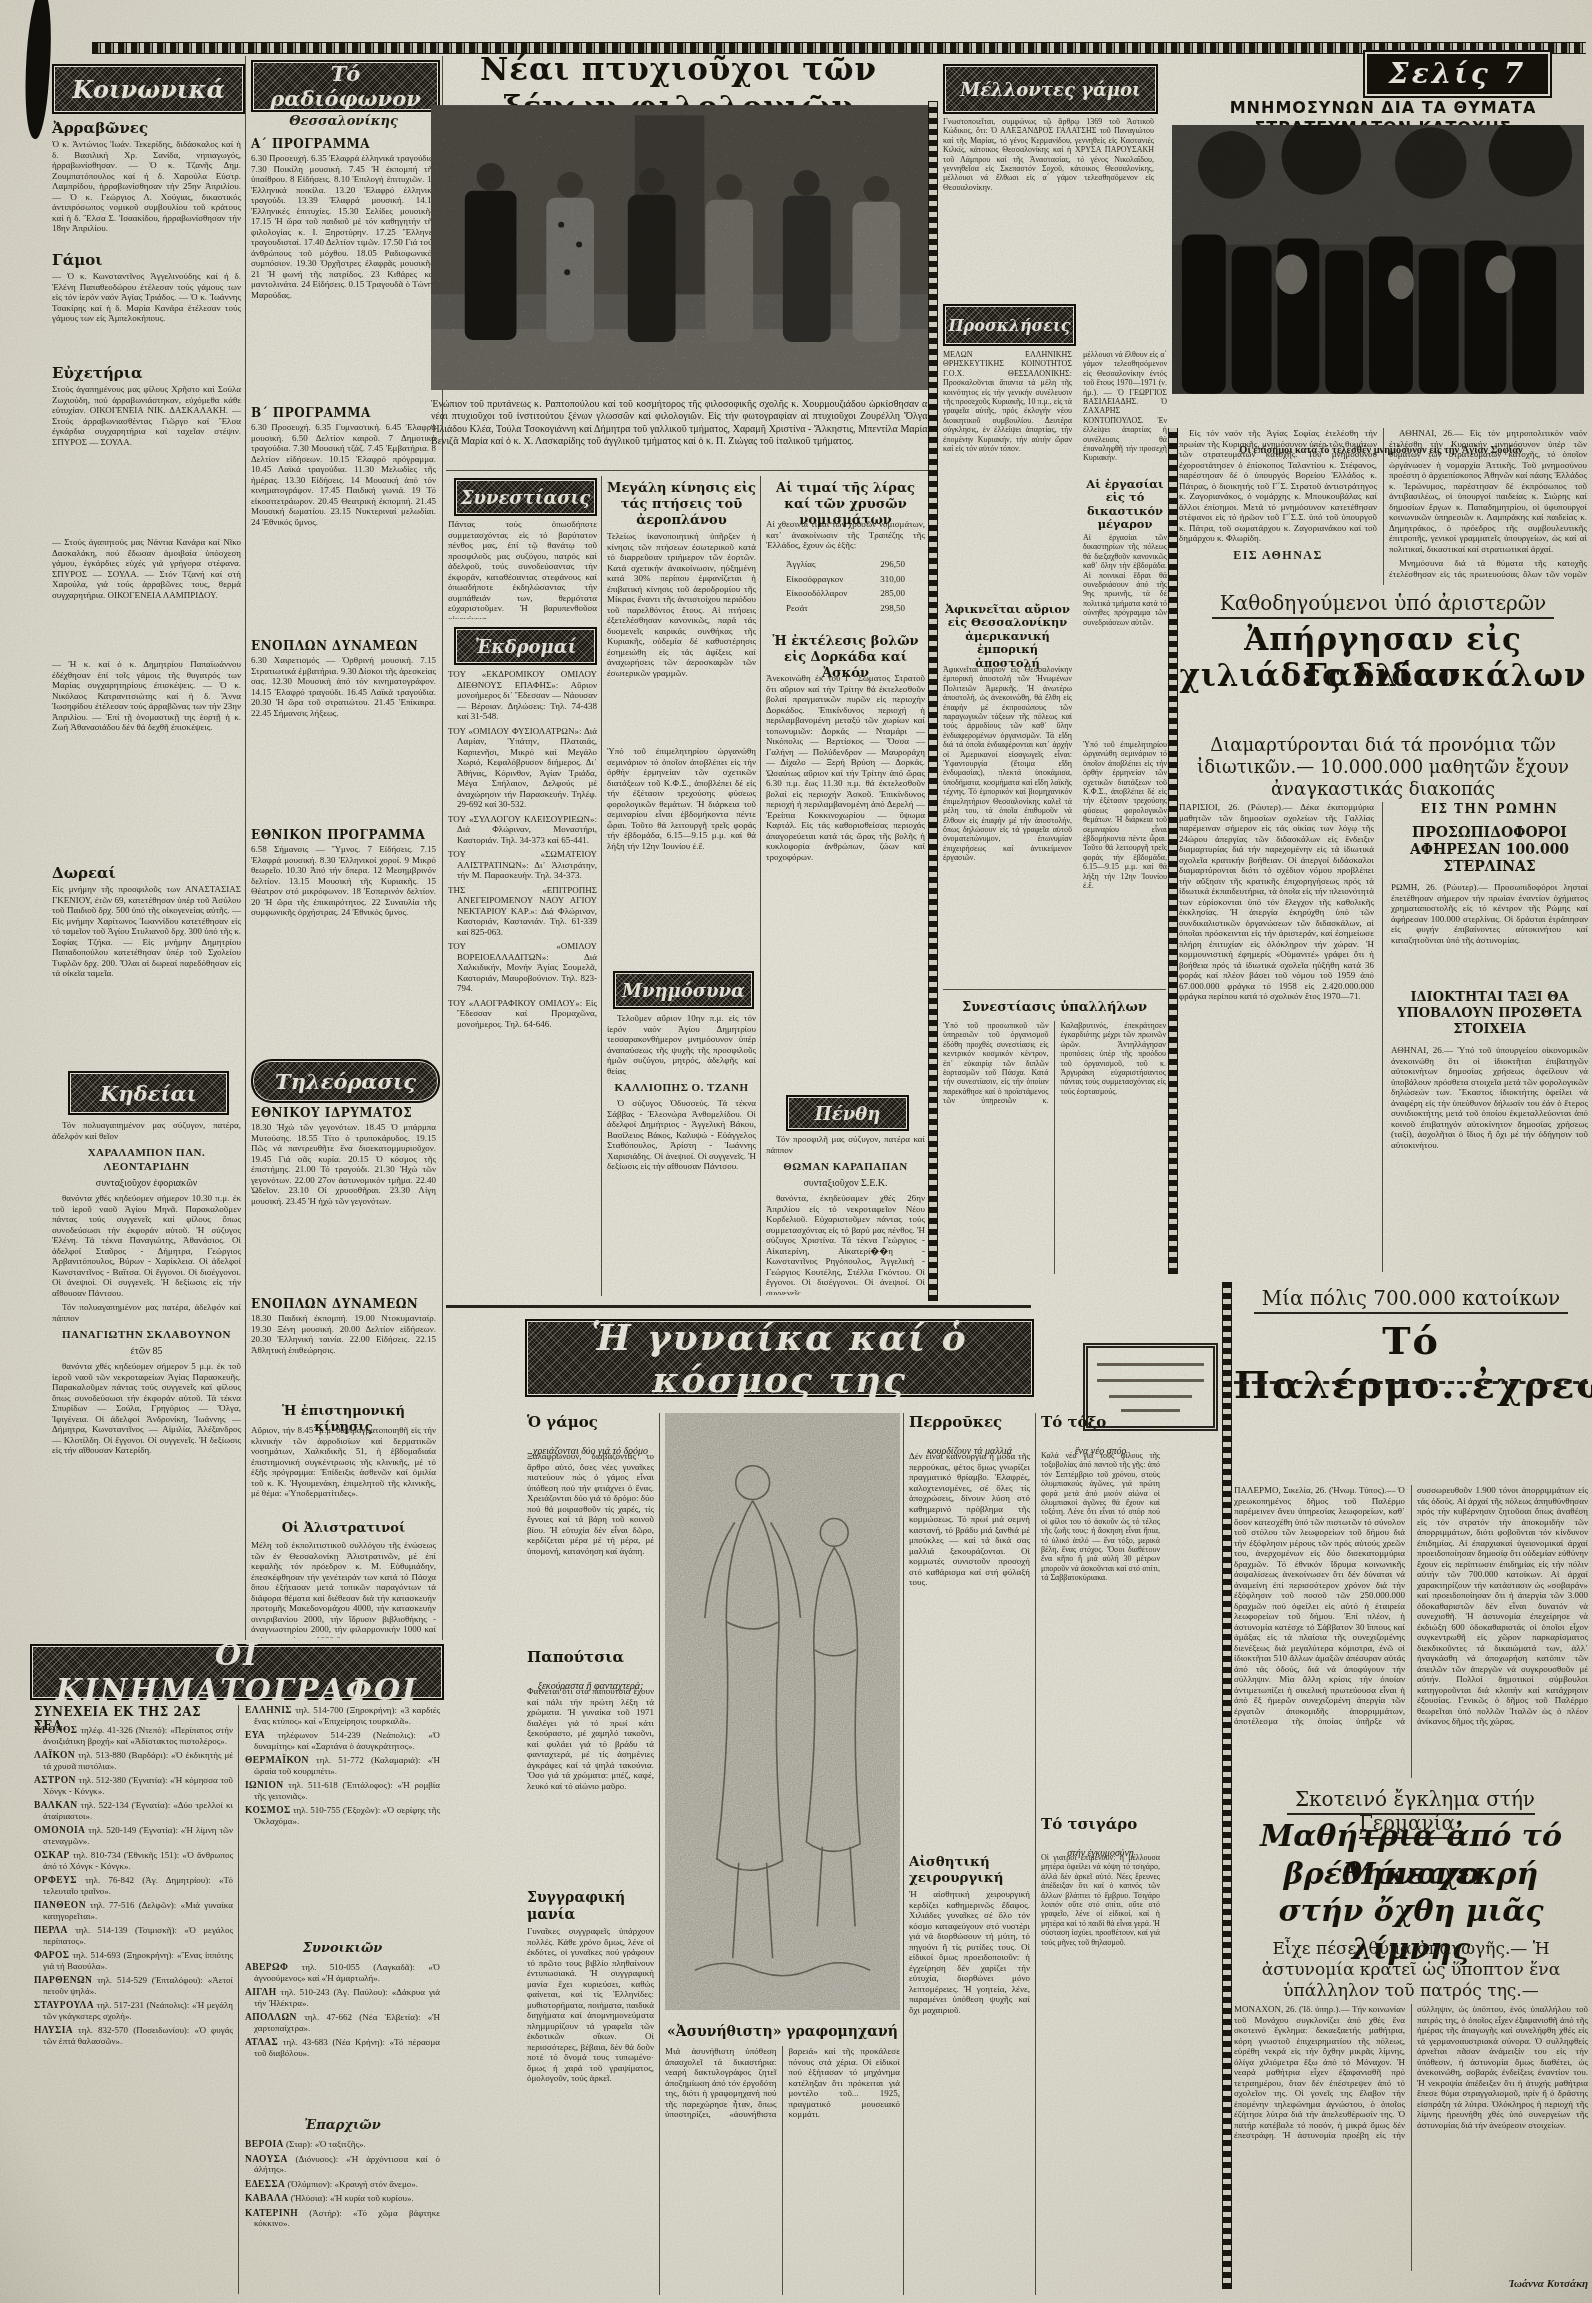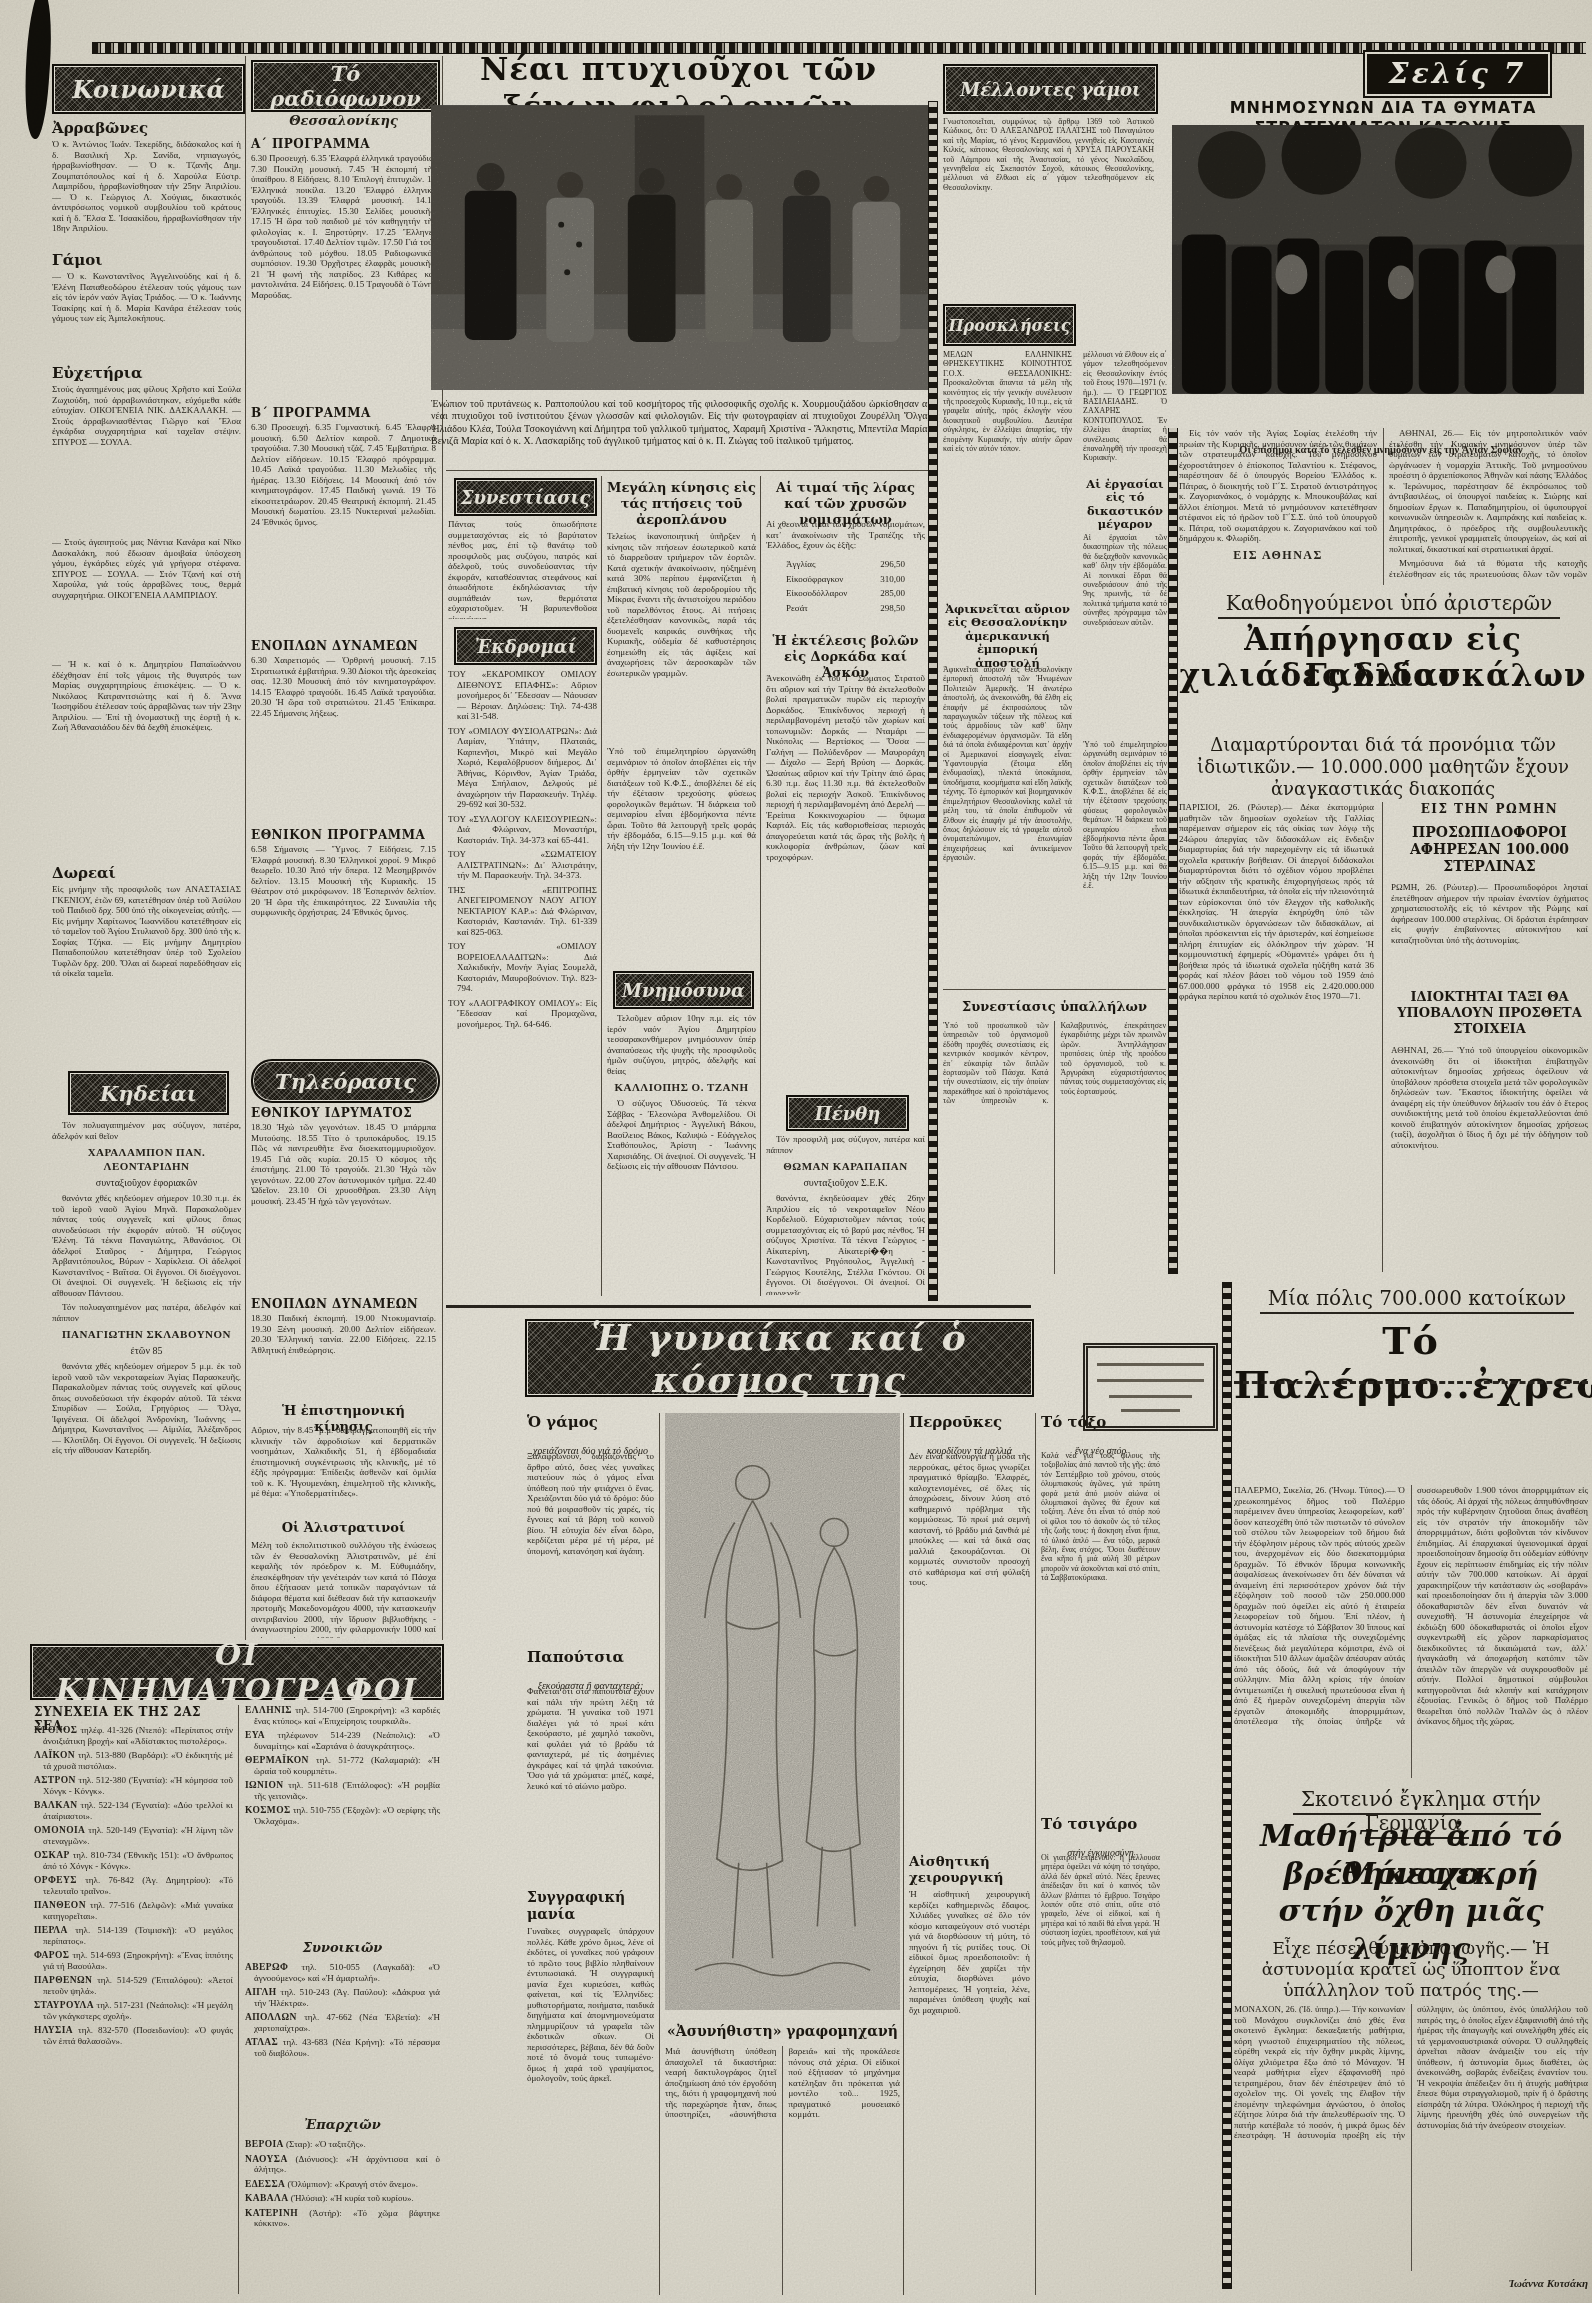--- a/index.html
+++ b/index.html
@@ -20,21 +20,21 @@
     background-color:#201d16;
     background-image:repeating-linear-gradient(135deg, rgba(238,234,222,.25) 0 1px, rgba(0,0,0,0) 1px 4px),
       repeating-linear-gradient(45deg, rgba(238,234,222,.18) 0 1px, rgba(0,0,0,0) 1px 3px);
     color:#f1eee3;border:2px solid #14110b;box-shadow:0 0 0 1px #f1eee3 inset;
     font-family:"DejaVu Serif",serif;font-weight:700;font-style:italic;}
   .s16{font-size:16px;} .s18{font-size:18px;} .s21{font-size:21px;} .s24{font-size:24px;} .s30{font-size:30px;letter-spacing:2px;}
   .selis{background:#16130c;color:#f4f1e6;display:flex;align-items:center;justify-content:center;
     font:700 italic 28px/30px "DejaVu Serif",serif;letter-spacing:3px;border:2px solid #16130c;box-shadow:0 0 0 2px #e8e5d9 inset;}
   .headline1{font:700 31px/38px "DejaVu Serif",serif;letter-spacing:1px;text-align:center;color:#17140d;}
   .bigtitle{font:700 16px/20px "DejaVu Sans",sans-serif;letter-spacing:1px;text-align:center;color:#17140d;}
-  .kicker{font:400 20px/24px "DejaVu Serif",serif;text-align:center;color:#221e16;margin-left:6px;}
+  .kicker{font:400 20px/24px "DejaVu Serif",serif;text-align:center;color:#221e16;}
   .kicker span{border-bottom:2px solid #2a261f;padding:0 8px 2px;}
   .hl{font:700 31px/36px "DejaVu Serif",serif;text-align:center;color:#17140d;letter-spacing:1px;}
   .subhead{font:400 18px/22px "DejaVu Serif",serif;text-align:center;color:#221e16;}
   .palermo{font:700 38px/44px "DejaVu Serif",serif;text-align:center;letter-spacing:2px;color:#17140d;}
   .munich{font:700 italic 30px/38px "DejaVu Serif",serif;text-align:center;color:#17140d;}
   .caption{font:700 10.4px/13px "Liberation Serif",serif;text-align:center;}
   .capj{font:400 10px/12.4px "Liberation Serif",serif;text-align:justify;}
   .cols2{column-count:2;column-gap:12px;column-rule:1px solid #5a544a;}
   .name{font:700 11px/14px "Liberation Serif",serif;text-align:center;letter-spacing:0.5px;margin:3px 0 1px;text-indent:0!important;}
   .csub{font:400 10px/12px "Liberation Serif",serif;text-align:center;margin:12px 0 2px;text-indent:0!important;}

